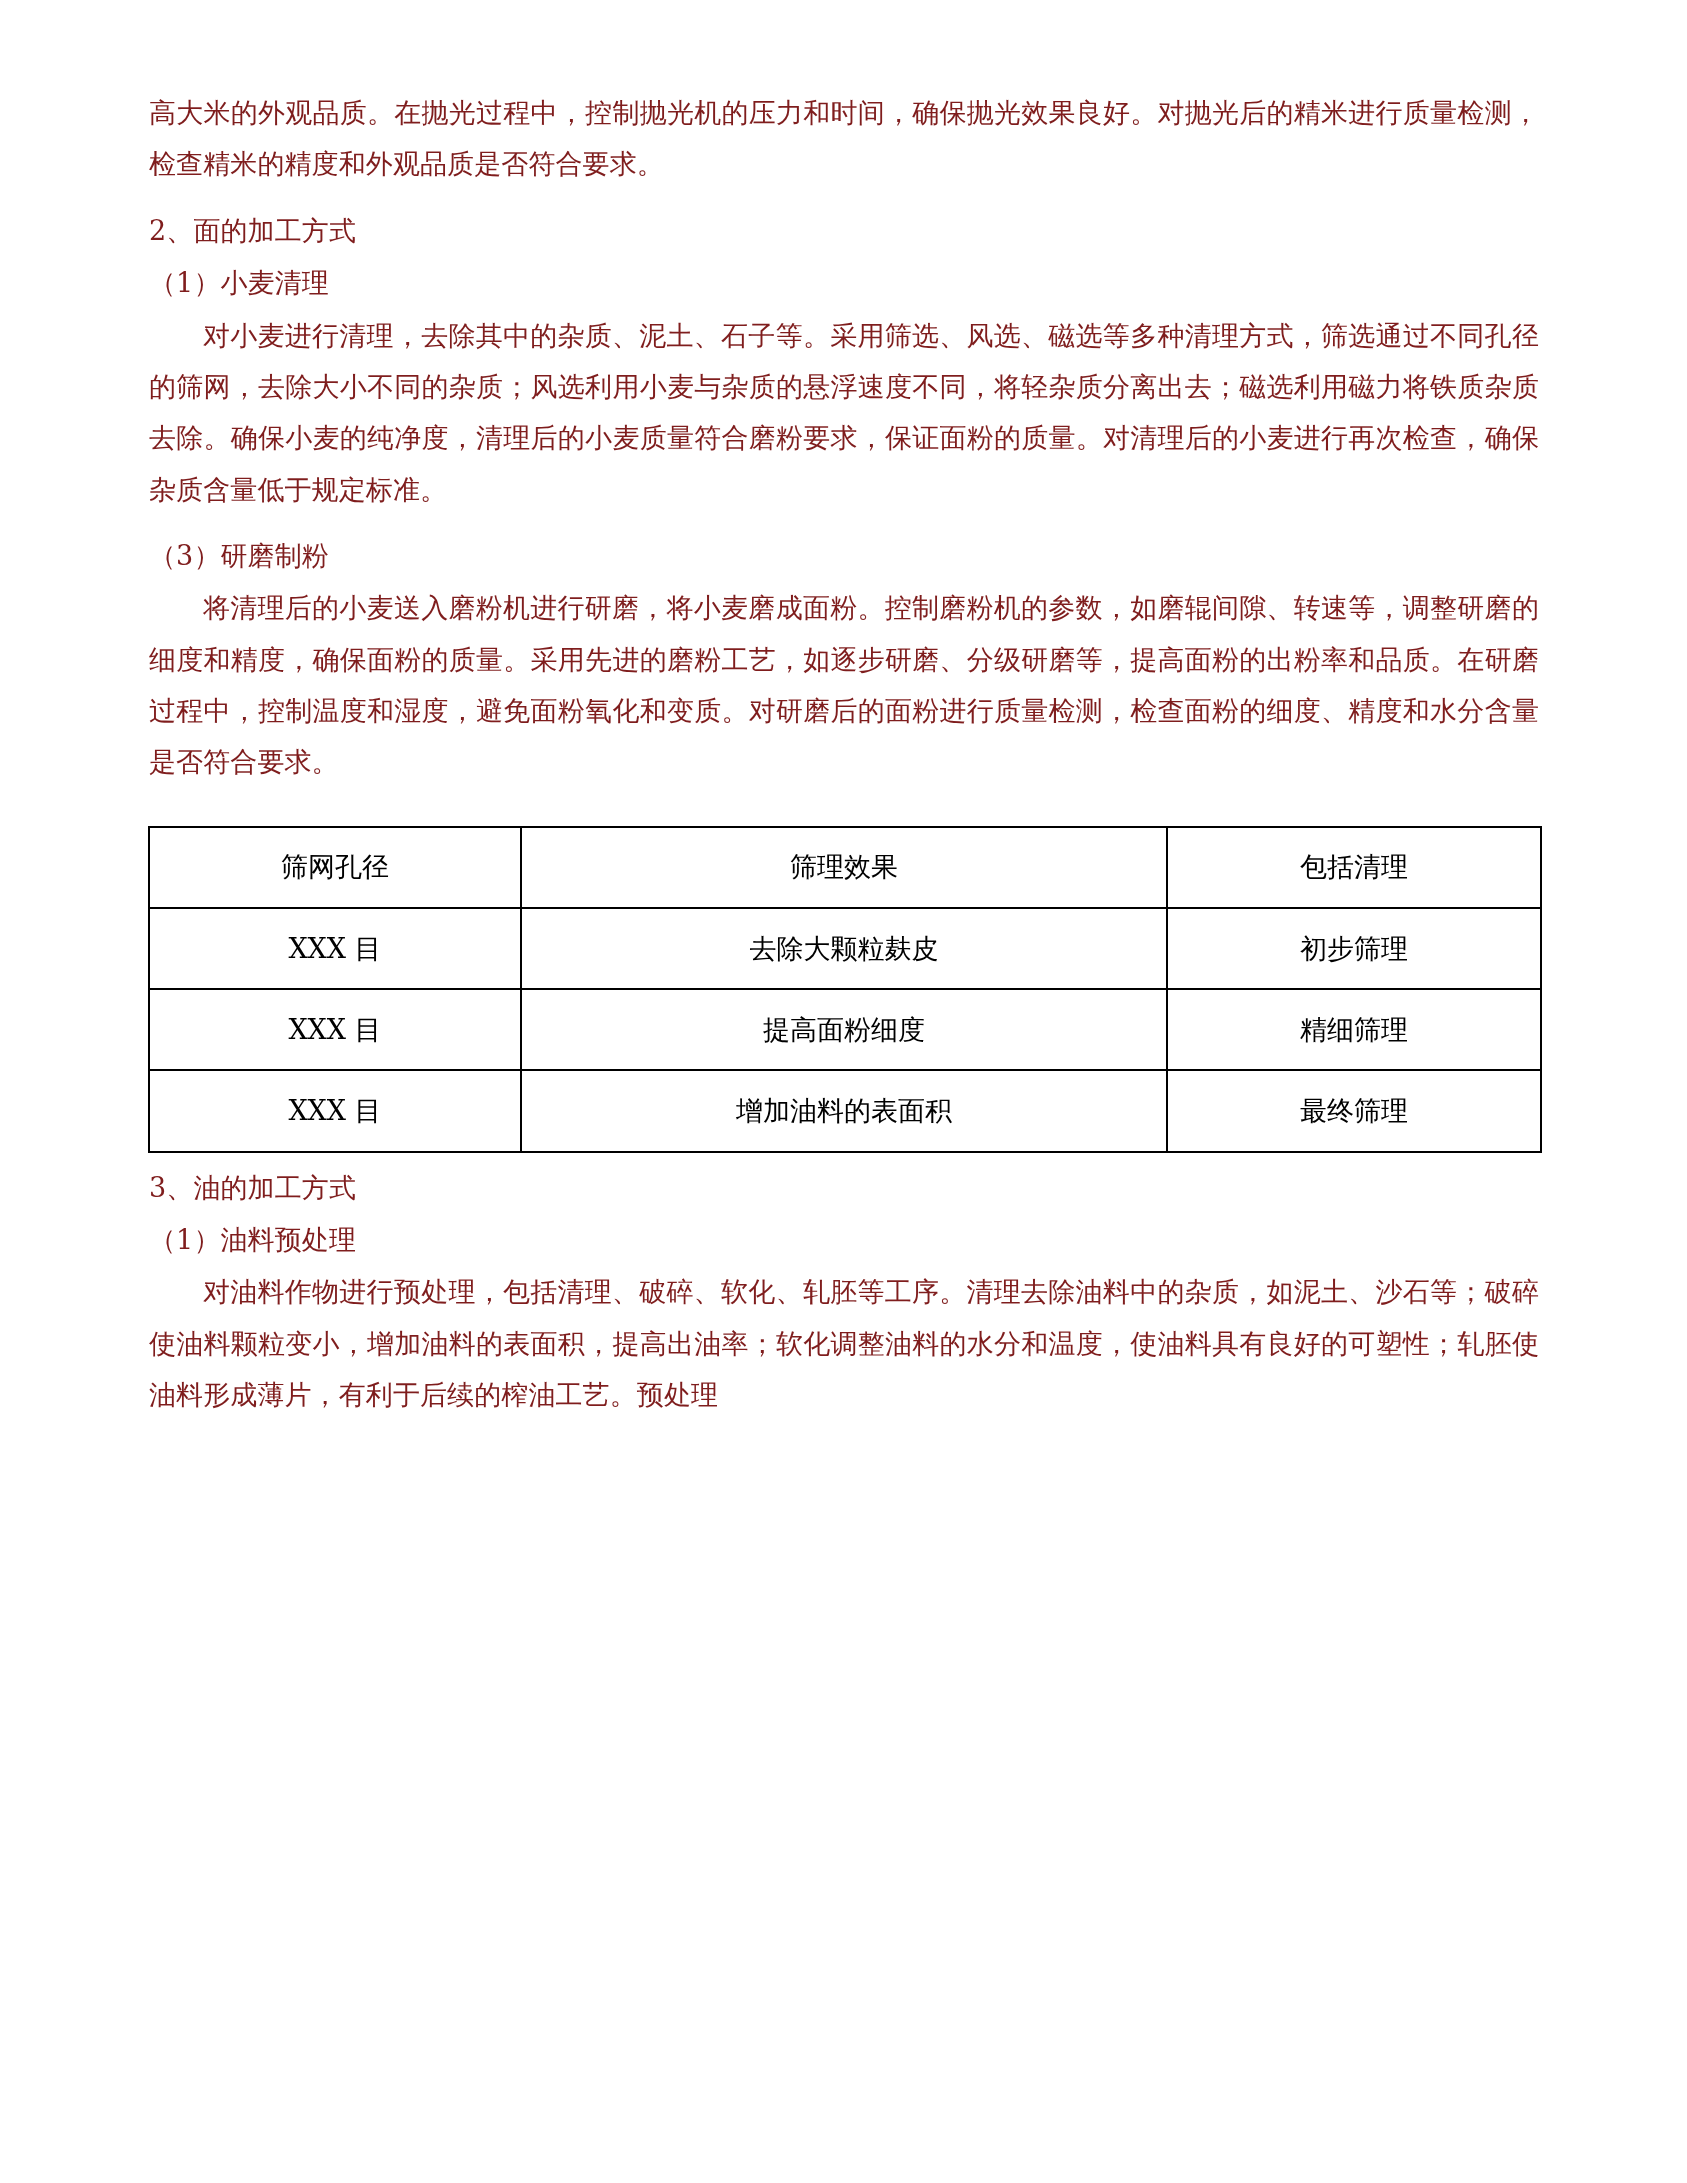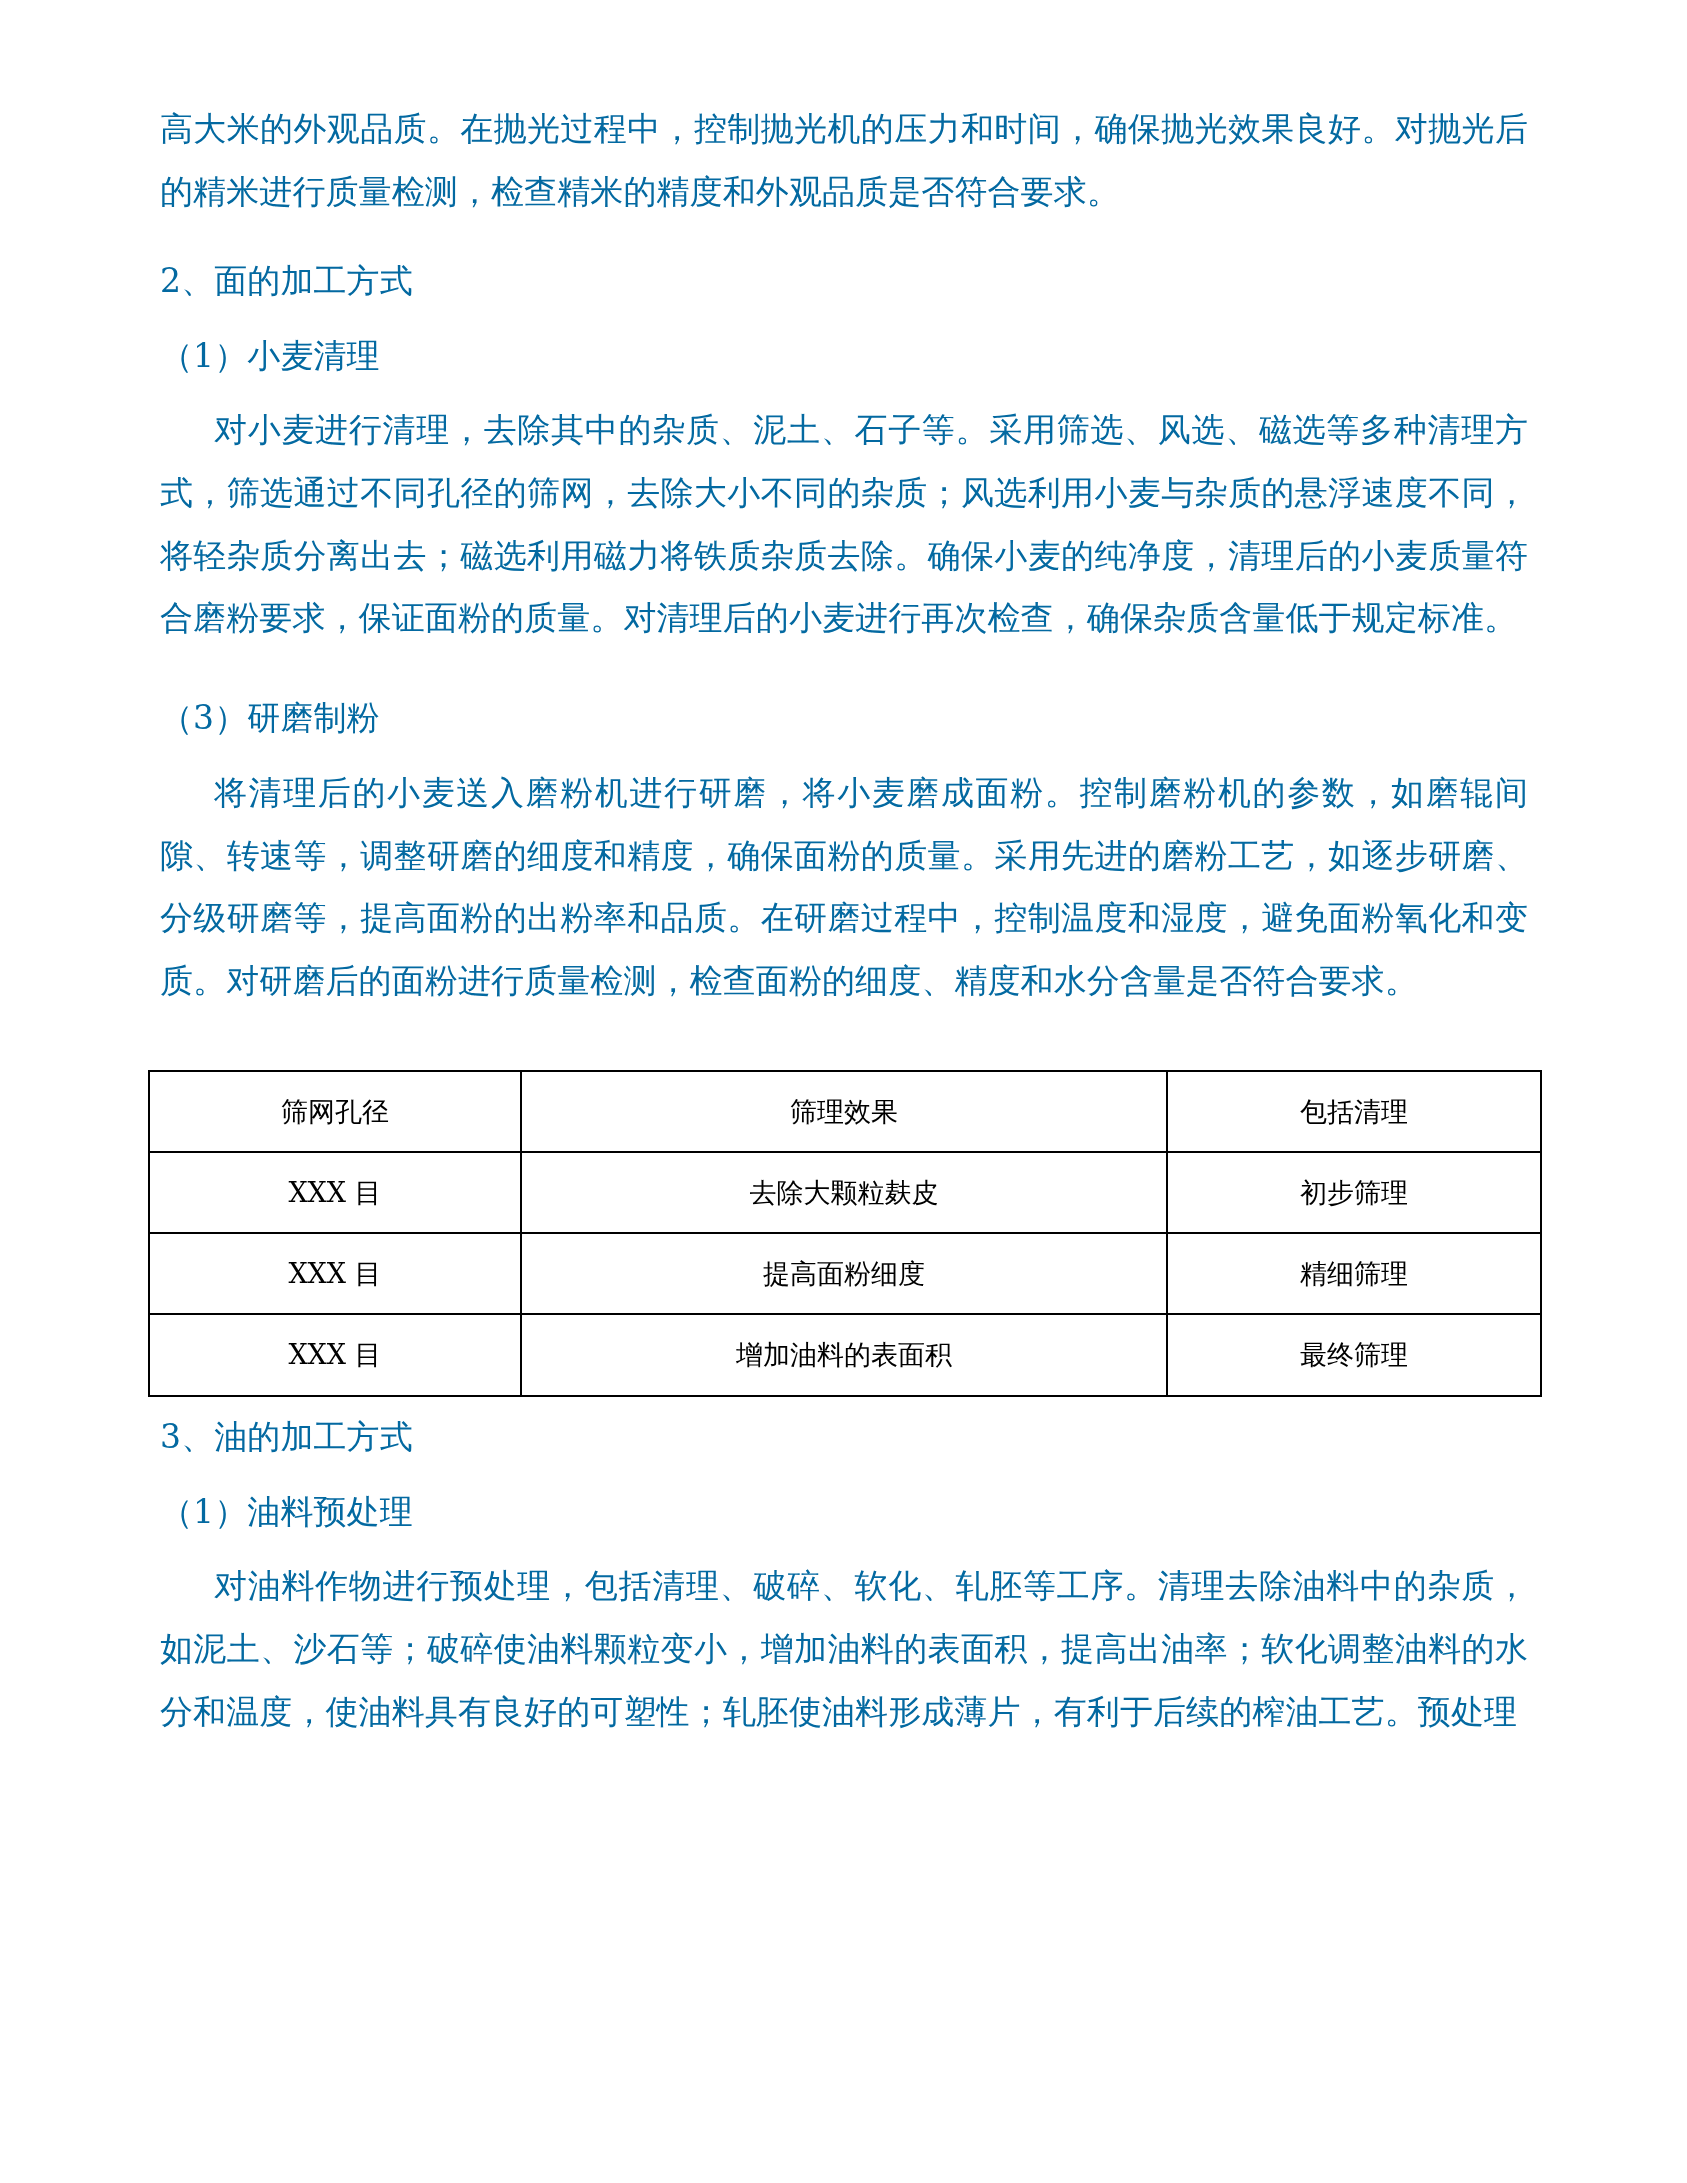--- a/index.html
+++ b/index.html
@@ -15,48 +15,48 @@
     box-sizing: border-box;
     padding: 86px 148px 0 148px;
     font-family: "DejaVu Serif", "Liberation Serif", serif;
     color: #000000;
     overflow: hidden;
   }
   .content {
     width: 1392px;
   }
   p.body, p.head, p.sub {
-    margin: 12px;
-    font-size: 33px;
+    margin: 1px;
+    font-size: 27px;
     line-height: 1.90;
     text-align: justify;
     text-justify: inter-ideograph;
     letter-spacing: 0.1px;
-    color: #0369a1;
+    color: #7f1d1d;
   }
   p.body {
     text-indent: 54px;
   }
   p.flow {
     text-indent: 0;
   }
   p.head {
     text-indent: 0;
     margin-top: 8px;
   }
   p.sub {
     text-indent: 0;
   }
   .gap-sm { height: 6.6px; }
   .gap-md { height: 13.2px; }
 
   table.params {
     border-collapse: collapse;
     width: 1392px;
-    margin-top: 32px;
+    margin-top: 24px;
     margin-bottom: 9.3px;
     table-layout: fixed;
   }
   table.params td, table.params th {
     border: 2px solid #000000;
     font-size: 27px;
     font-weight: normal;
     text-align: center;
     vertical-align: middle;
     height: 74px;

